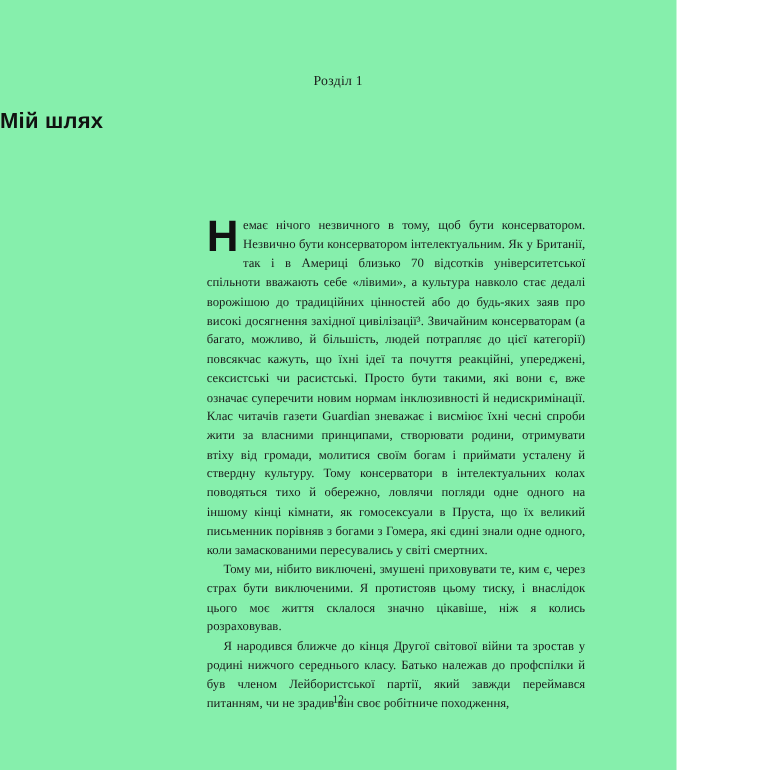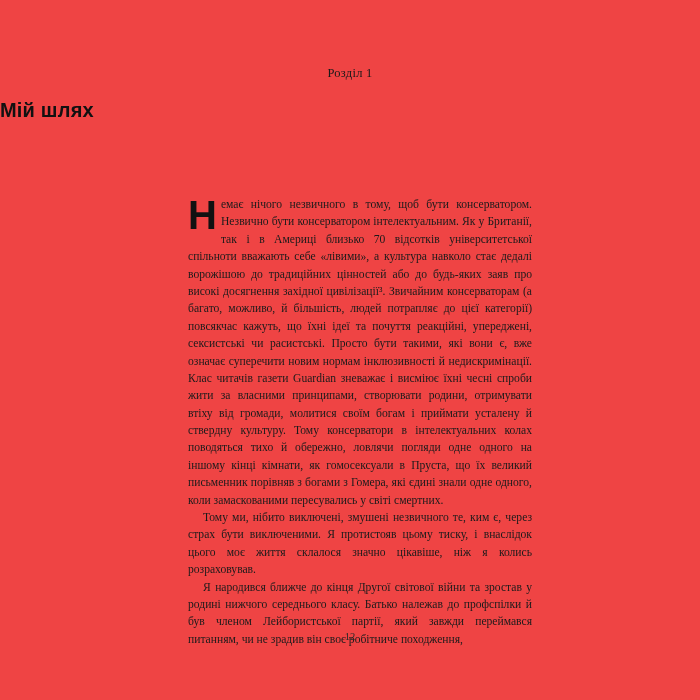--- a/index.html
+++ b/index.html
@@ -9,23 +9,23 @@
   }
   body {
     width: 700px;
     height: 700px;
     overflow: hidden;
     font-family: "Liberation Serif", serif;
     color: #1a1a1a;
   }
   .page {
     position: relative;
-    width: 700px;
+    width: 615px;
     height: 700px;
-    background: #ef4444;
+    background: #86efac;
     box-sizing: border-box;
   }
   .chapter-label {
     position: absolute;
     top: 66px;
     left: 0;
     right: 0;
     text-align: center;
     font-size: 12.5px;
     letter-spacing: 0.02em;
@@ -85,19 +85,19 @@
 <body>
 
 <div class="page">
 
   <div class="chapter-label">Розділ 1</div>
 
   <div class="chapter-title">Мій шлях</div>
 
   <div class="body-block">
     <p><span class="dropcap">Н</span><span>емає нічого незвичного в тому, щоб бути консерватором. Незвично бути консерватором інтелектуальним. Як у Британії, так і в Америці близько 70 відсотків університетської спільноти вважають себе «лівими», а культура навколо стає дедалі ворожішою до традиційних цінностей або до будь-яких заяв про високі досягнення західної цивілізації³. Звичайним консерваторам (а багато, можливо, й більшість, людей потрапляє до цієї категорії) повсякчас кажуть, що їхні ідеї та почуття реакційні, упереджені, сексистські чи расистські. Просто бути такими, які вони є, вже означає суперечити новим нормам інклюзивності й недискримінації. Клас читачів газети Guardian зневажає і висміює їхні чесні спроби жити за власними принципами, створювати родини, отримувати втіху від громади, молитися своїм богам і приймати усталену й ствердну культуру. Тому консерватори в інтелектуальних колах поводяться тихо й обережно, ловлячи погляди одне одного на іншому кінці кімнати, як гомосексуали в Пруста, що їх великий письменник порівняв з богами з Гомера, які єдині знали одне одного, коли замаскованими пересувались у світі смертних.</span></p>
-    <p>Тому ми, нібито виключені, змушені незвичного те, ким є, через страх бути виключеними. Я протистояв цьому тиску, і внаслідок цього моє життя склалося значно цікавіше, ніж я колись розраховував.</p>
+    <p>Тому ми, нібито виключені, змушені приховувати те, ким є, через страх бути виключеними. Я протистояв цьому тиску, і внаслідок цього моє життя склалося значно цікавіше, ніж я колись розраховував.</p>
     <p>Я народився ближче до кінця Другої світової війни та зростав у родині нижчого середнього класу. Батько належав до профспілки й був членом Лейбористської партії, який завжди переймався питанням, чи не зрадив він своє робітниче походження,</p>
   </div>
 
   <div class="folio">12</div>
 
 </div>
 
 </body></html>

